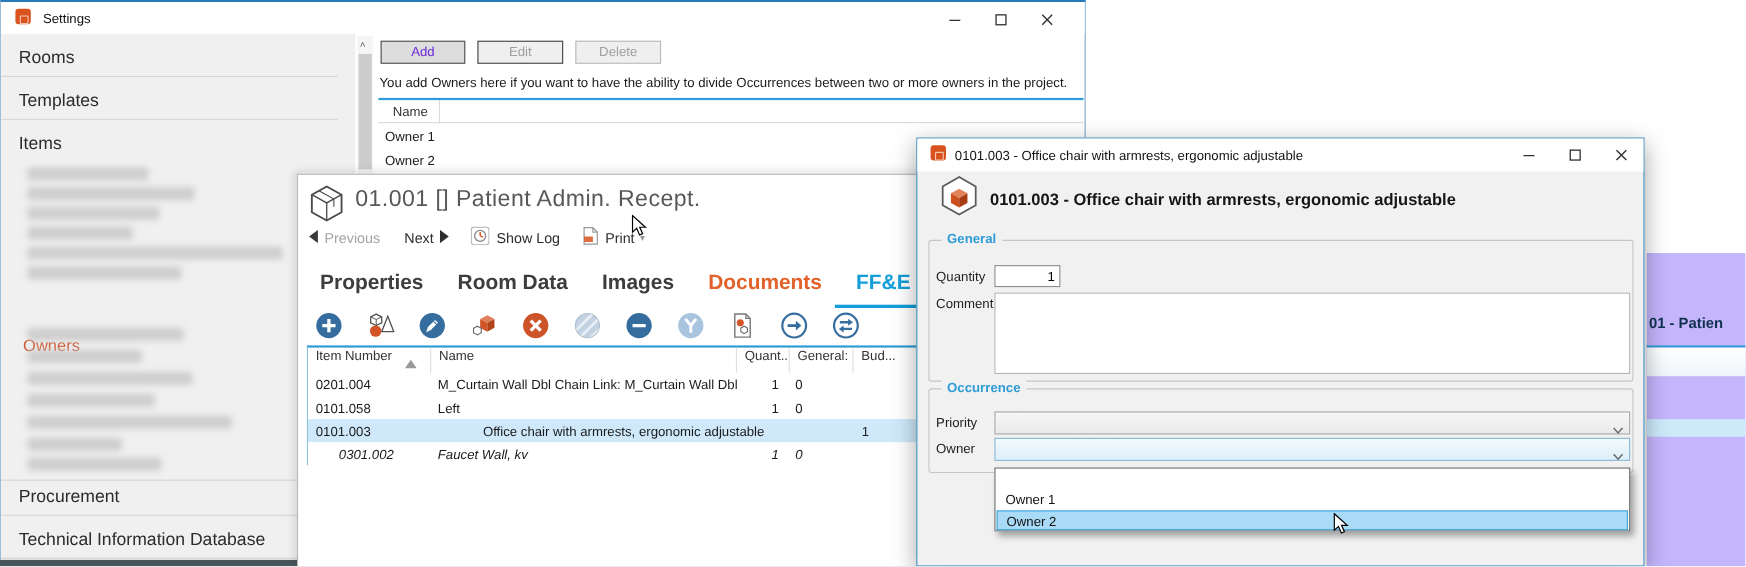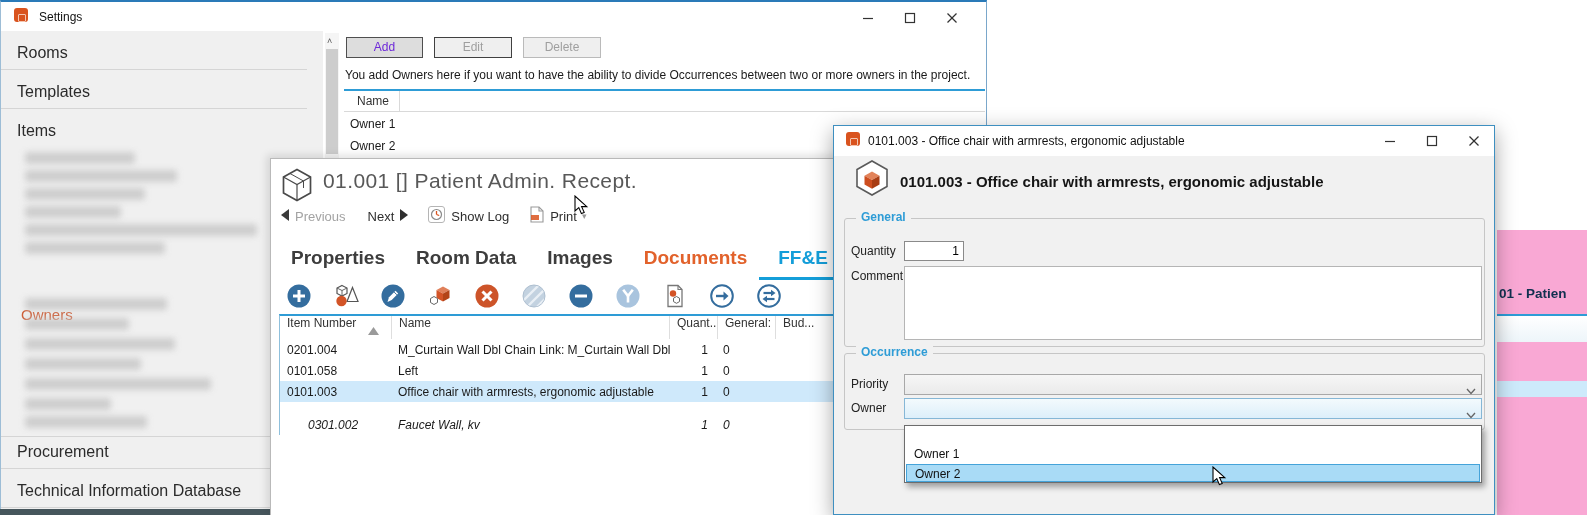--- a/index.html
+++ b/index.html
@@ -66,26 +66,26 @@
   #items-table { position:absolute; left:8px; top:155px; width:560px; border-top:2px solid #2e9cd6; border-left:1px solid #8fc0dc; background:#fff; font-size:12px; }
   .it-row { display:grid; grid-template-columns:112px 278px 48px 58px 64px; height:21px; align-items:center; }
   .it-hdr { height:23px; color:#333; }
   .it-hdr > div { height:100%; border-right:1px solid #dedede; display:flex; padding-left:7px; position:relative; white-space:nowrap; overflow:hidden; }
   .it-hdr .sort { position:absolute; right:12px; top:8px; }
   .it-row > div { white-space:nowrap; overflow:hidden; }
   .cell-num { padding-left:7px; }
   .cell-name { padding-left:6px; }
   .cell-qty { text-align:right; padding-right:10px; }
   .cell-gen { padding-left:5px; }
-  .row-selected { background:#cfe9fb; }
-  .row-child { font-style:italic;margin-top:12px; }
+  .row-selected { background:#cfe9fb;gap:41px; }
+  .row-child { font-style:italic; }
   .row-child .cell-num { padding-left:28px; }
 
   
-  #bg-win { left:1497px; top:230px; width:90px; height:285px; background:#f9a8d4; z-index:8; }
+  #bg-win { left:1497px; top:230px; width:90px; height:285px; background:#c4b5fd; z-index:8; }
   #bg-title { position:absolute; left:2px; top:56px; font-size:13.5px; font-weight:700; color:#10304f; white-space:nowrap; }
   #bg-underline { position:absolute; left:0; top:84px; width:90px; height:2px; background:#2e9cd6; }
   #bg-band { position:absolute; left:0; top:86px; width:90px; height:26px; background:linear-gradient(#ffffff,#edf5fa); }
   #bg-bluerow { position:absolute; left:0; top:151px; width:90px; height:16px; background:#cdeafb; }
 
   
   #bottom-strip { left:0; top:509px; width:834px; height:6px; background:#46565c; z-index:12; }
 
   
   #occ-dialog { left:833px; top:125px; width:662px; height:390px; background:#f1f1f1;

